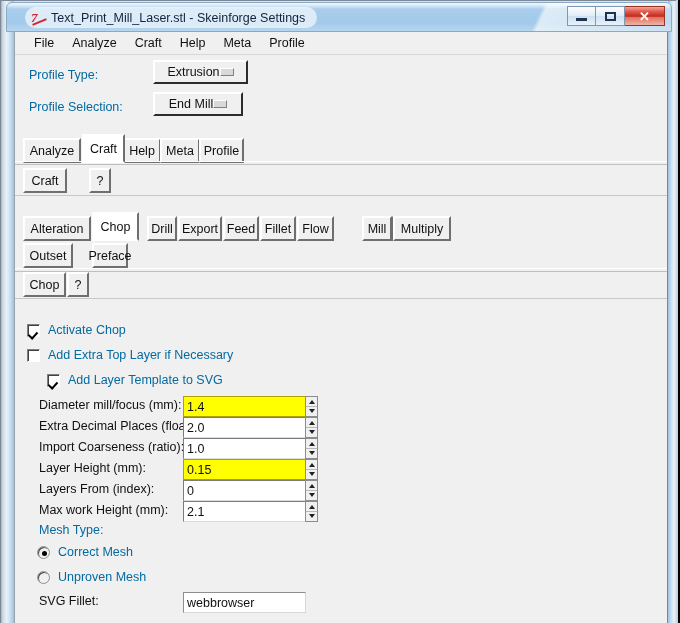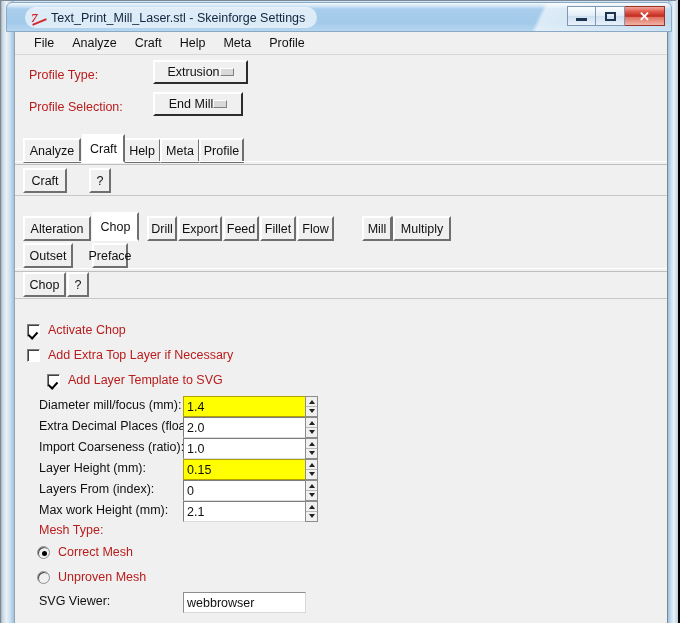--- a/index.html
+++ b/index.html
@@ -90,21 +90,21 @@
   #menubar{
     position:absolute;left:0;top:0;width:654px;height:23px;
     background:#f0f0f0;border-bottom:1px solid #d7d7d7;
     display:flex;align-items:center;padding-left:10px;box-sizing:border-box;
   }
   .menu-item{
     font-size:12.5px;color:#101010;padding:2px 9px;cursor:default;
   }
 
   
-  .tklabel{font-size:12.5px;color:#b91c1c;}
+  .tklabel{font-size:12.5px;color:#0369a1;}
 
   .optmenu{
     position:absolute;height:24px;box-sizing:border-box;
     background:#f0f0f0;
     border:2px outset #f0f0f0;
     border-top-color:#ffffff;border-left-color:#ffffff;
     border-right-color:#808080;border-bottom-color:#808080;
     display:flex;align-items:center;justify-content:center;gap:0;
     font-size:12.5px;color:#101010;
   }
@@ -364,18 +364,18 @@
     <div class="cbrow" style="left:22px;top:513px;">
       <span class="rbox on"></span>
       <span class="tklabel">Correct Mesh</span>
     </div>
     <div class="cbrow" style="left:22px;top:538px;">
       <span class="rbox"></span>
       <span class="tklabel">Unproven Mesh</span>
     </div>
 
     <div class="fieldrow" style="top:560px;">
-      <span class="flabel">SVG Viewer:</span>
+      <span class="flabel">SVG Fillet:</span>
       <span class="entry-plain">webbrowser</span>
     </div>
 
   </div>
 </div>
 
 </body></html>

